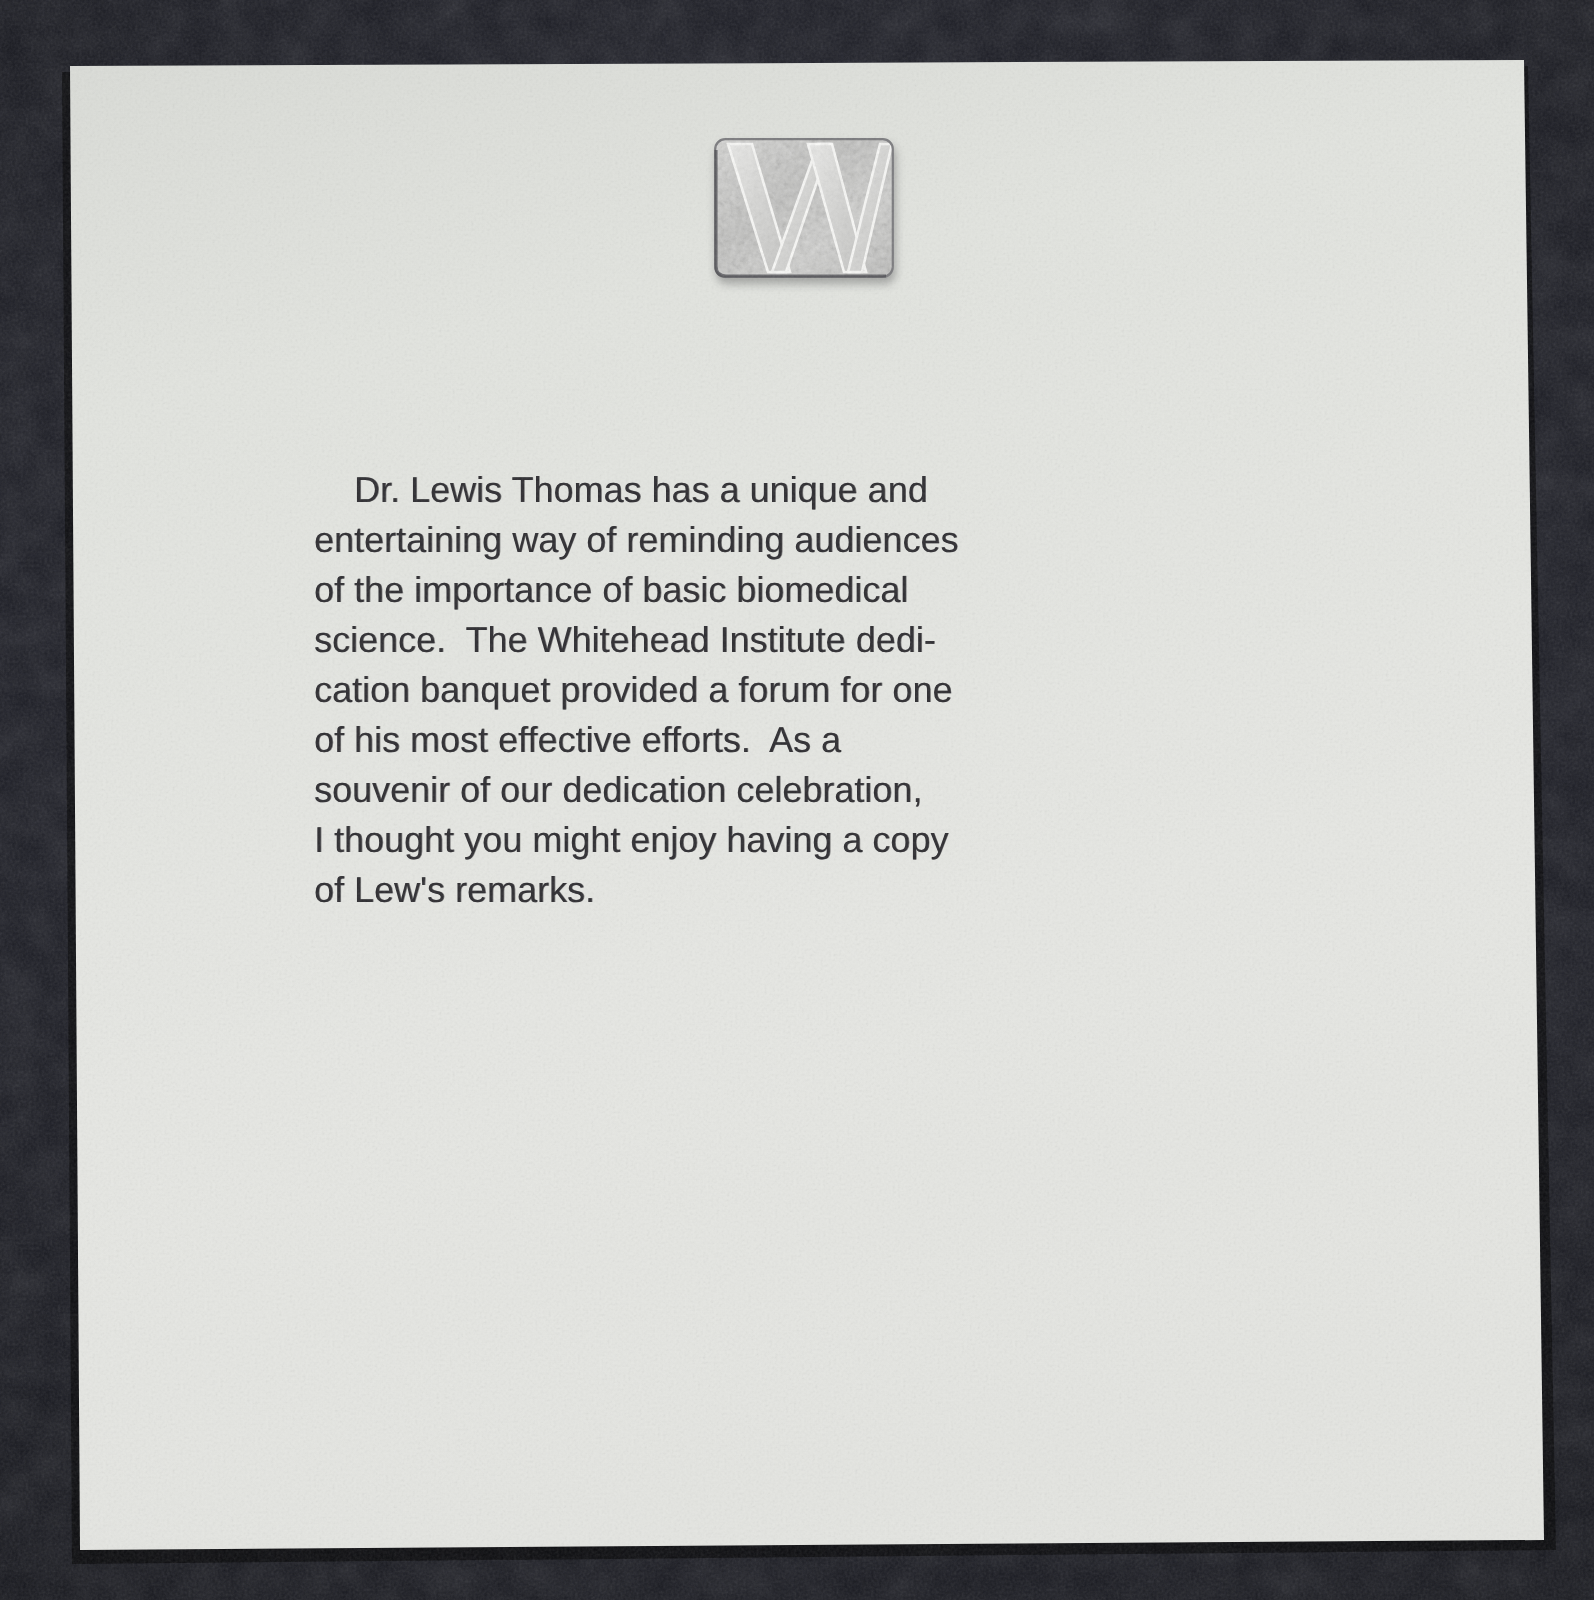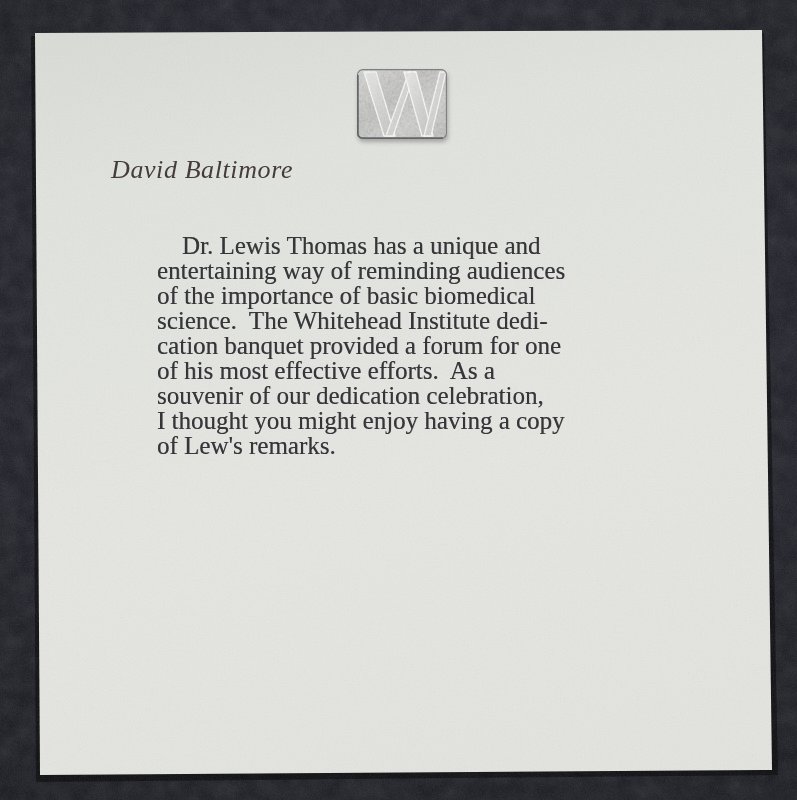--- a/index.html
+++ b/index.html
@@ -31,22 +31,22 @@
   .author-name{
     position:absolute;left:111px;top:155px;
     font-family:"Liberation Serif", serif;
     font-style:italic;
     font-size:26px;line-height:30px;
     letter-spacing:0.6px;
     color:#3c342f;
   }
   .note-body{
     position:absolute;left:157px;top:233px;margin:0;
-    font-family:Liberation Serif, serif;
-    font-size:25px;line-height:25px;
+    font-family:Liberation Sans, sans-serif;
+    font-size:18px;line-height:25px;
     letter-spacing:0px;
     color:#2d2c30;
     text-shadow:0.35px 0 0 rgba(45,44,48,0.55);
     white-space:pre;
   }
   .photo-grain{position:absolute;inset:0;opacity:0.13;pointer-events:none;}
 </style>
 </head>
 <body>
 
@@ -99,21 +99,20 @@
           <polygon points="47,3 59,3 76,67 65,67"></polygon>
           <polygon points="67,67 74,67 89,3 83,3"></polygon>
         </g>
         <rect x="0" y="0" width="90" height="70" filter="url(#foilNoise)" opacity="0.16"></rect>
       </g>
       <rect x="0.6" y="0.6" width="88.8" height="68.8" rx="5" fill="none" stroke="#7b7b7e" stroke-width="1.1"></rect>
       <path d="M1,6 L1,64 Q1,69 6,69 L86,69" fill="none" stroke="#4c4c52" stroke-width="1.6" opacity="0.75"></path>
     </svg>
   </div>
 
-  <div class="author-name">David Baltimore</div>
 
   <pre class="note-body">    Dr. Lewis Thomas has a unique and
 entertaining way of reminding audiences
 of the importance of basic biomedical
 science.  The Whitehead Institute dedi-
 cation banquet provided a forum for one
 of his most effective efforts.  As a
 souvenir of our dedication celebration,
 I thought you might enjoy having a copy
 of Lew's remarks.</pre>

